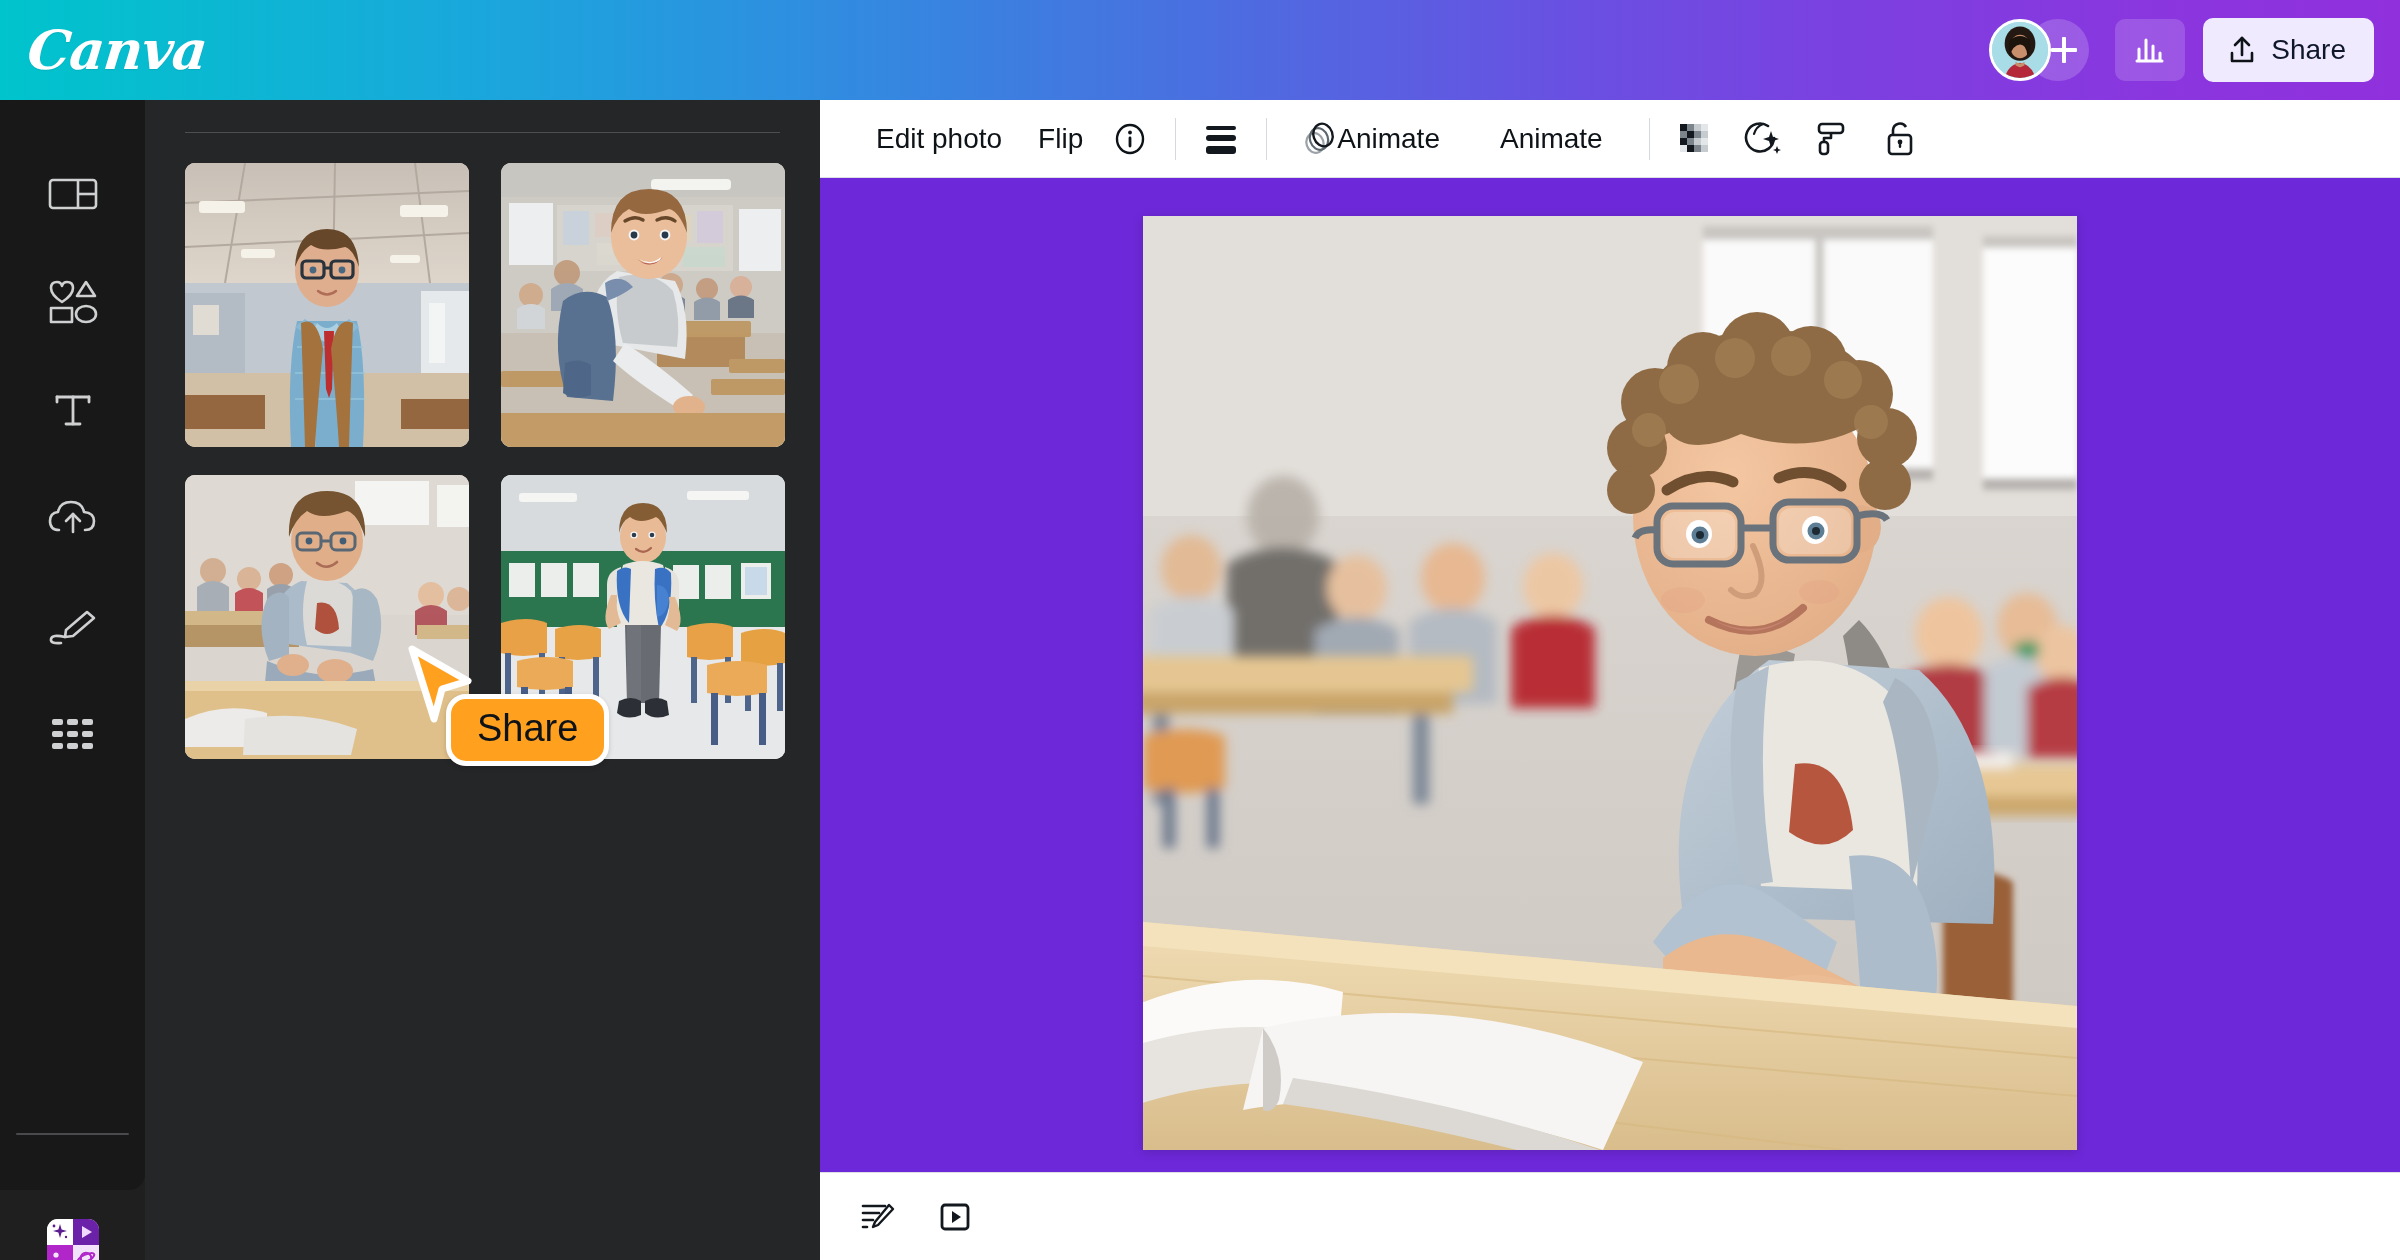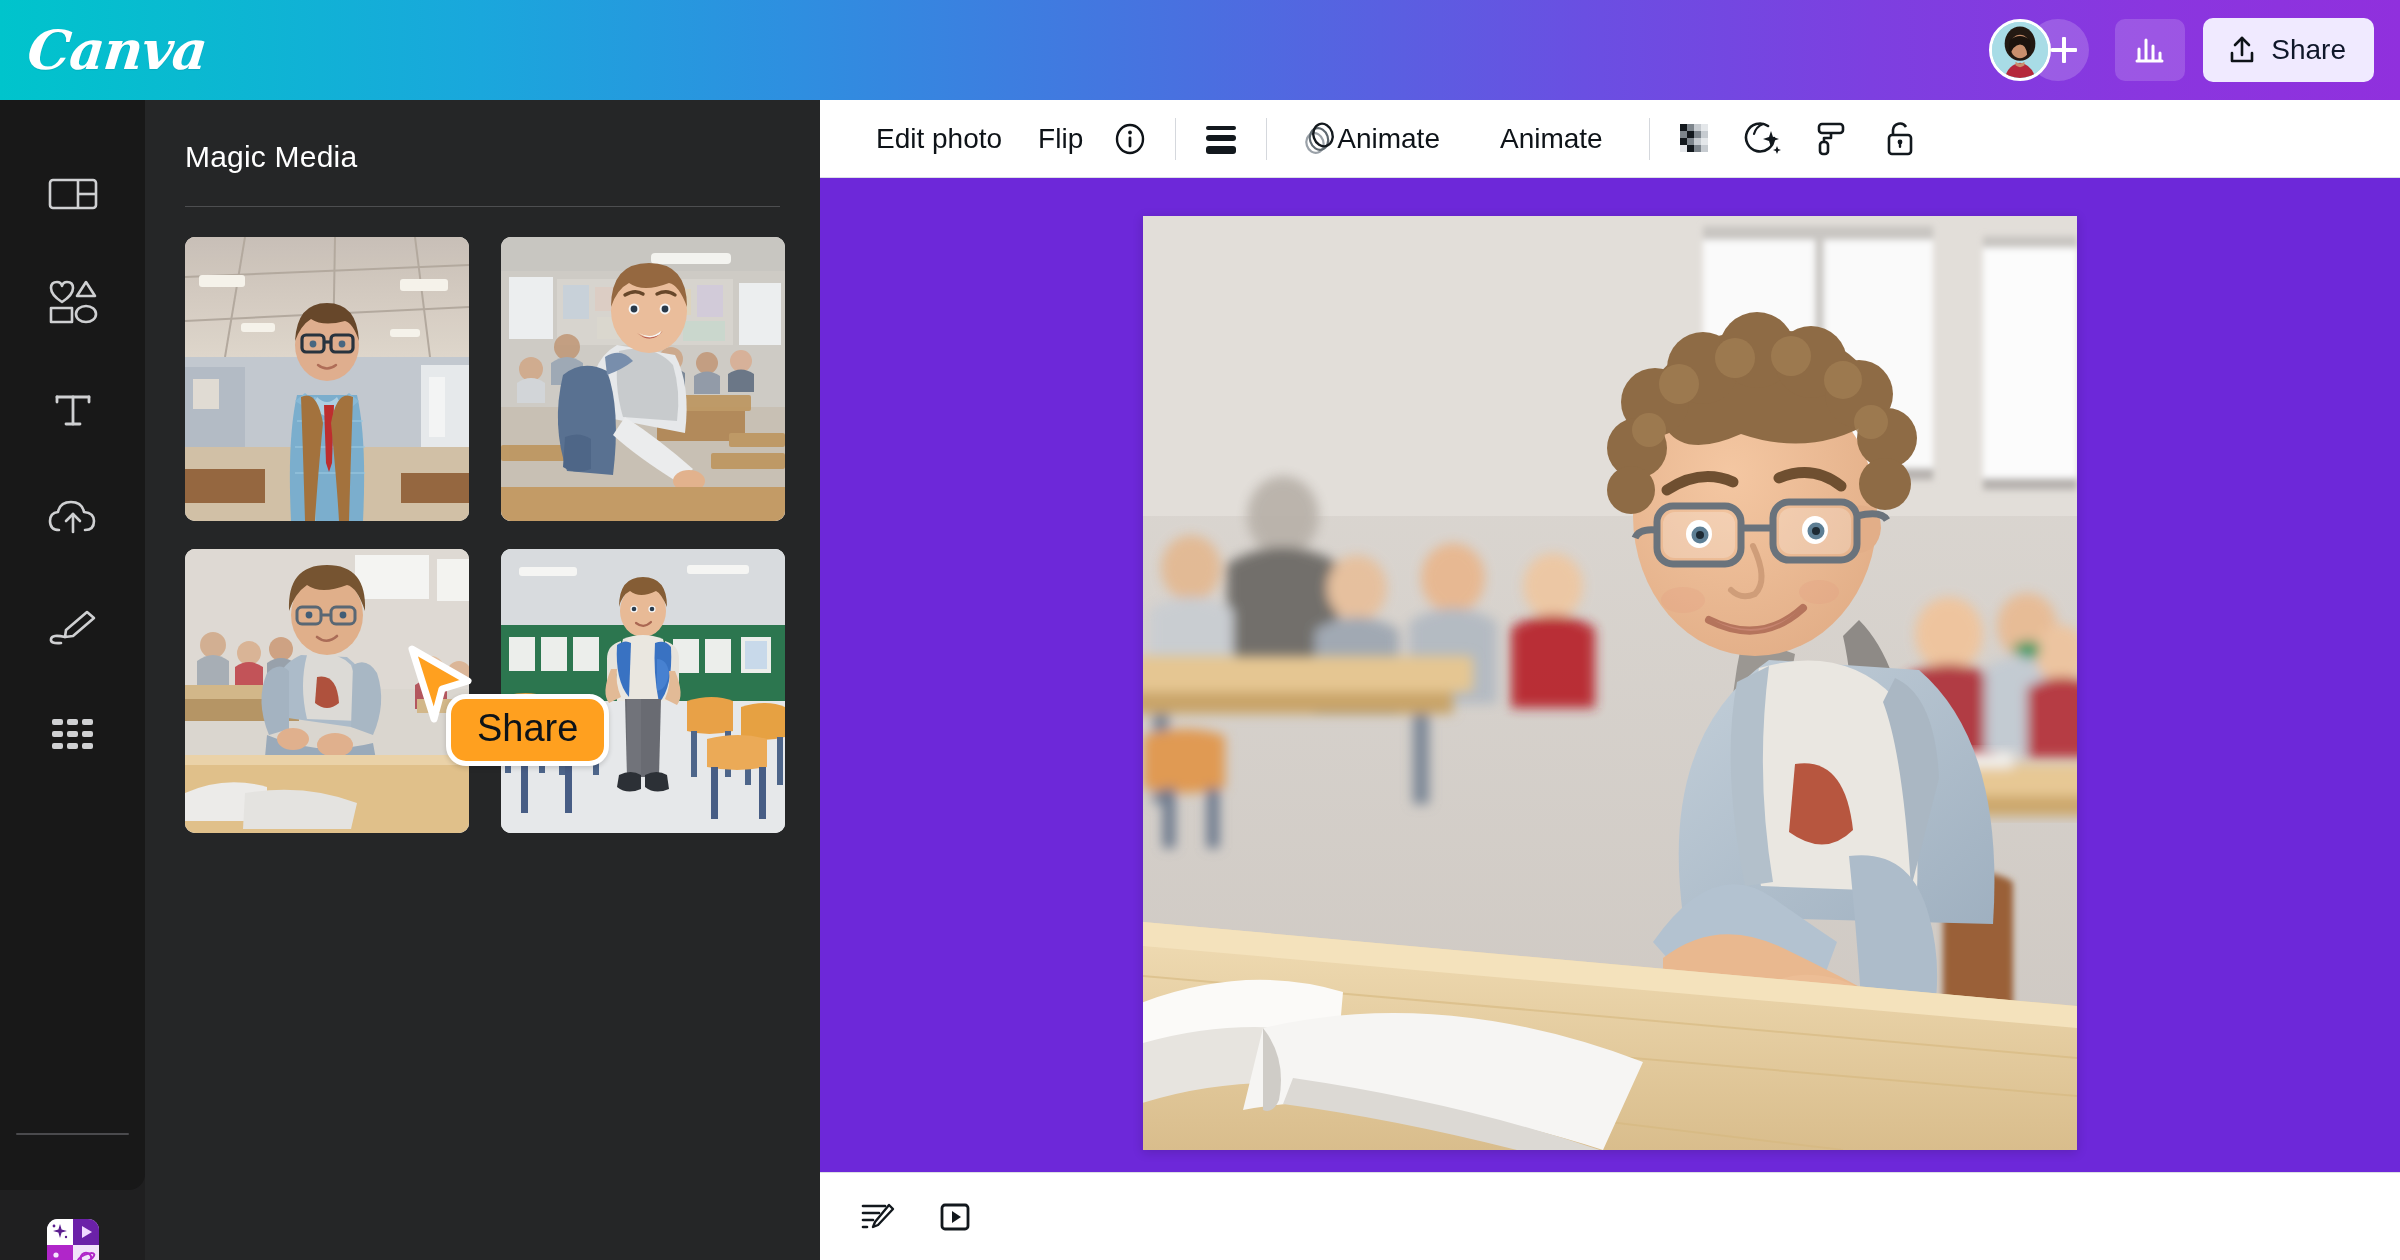--- a/index.html
+++ b/index.html
@@ -423,21 +423,20 @@
               <circle cx="10" cy="10" r="5.2"></circle>
               <ellipse cx="10" cy="10" rx="9" ry="3.4" transform="rotate(-25 10 10)"></ellipse>
             </g>
           </svg>
         </div>
       </div>
     </div>
   </div>
 
   <div class="panel">
-    <div class="panel-title">Magic Media</div>
     <div class="panel-divider"></div>
 
     <div class="thumb-grid">
 
       <div class="thumb">
         <svg viewBox="0 0 284 284" preserveAspectRatio="xMidYMid slice">
           <defs>
             <linearGradient id="t1ceil" x1="0" y1="0" x2="0" y2="1">
               <stop offset="0" stop-color="#cfc6bd"></stop>
                 <stop offset="1" stop-color="#e6ddd2"></stop>

